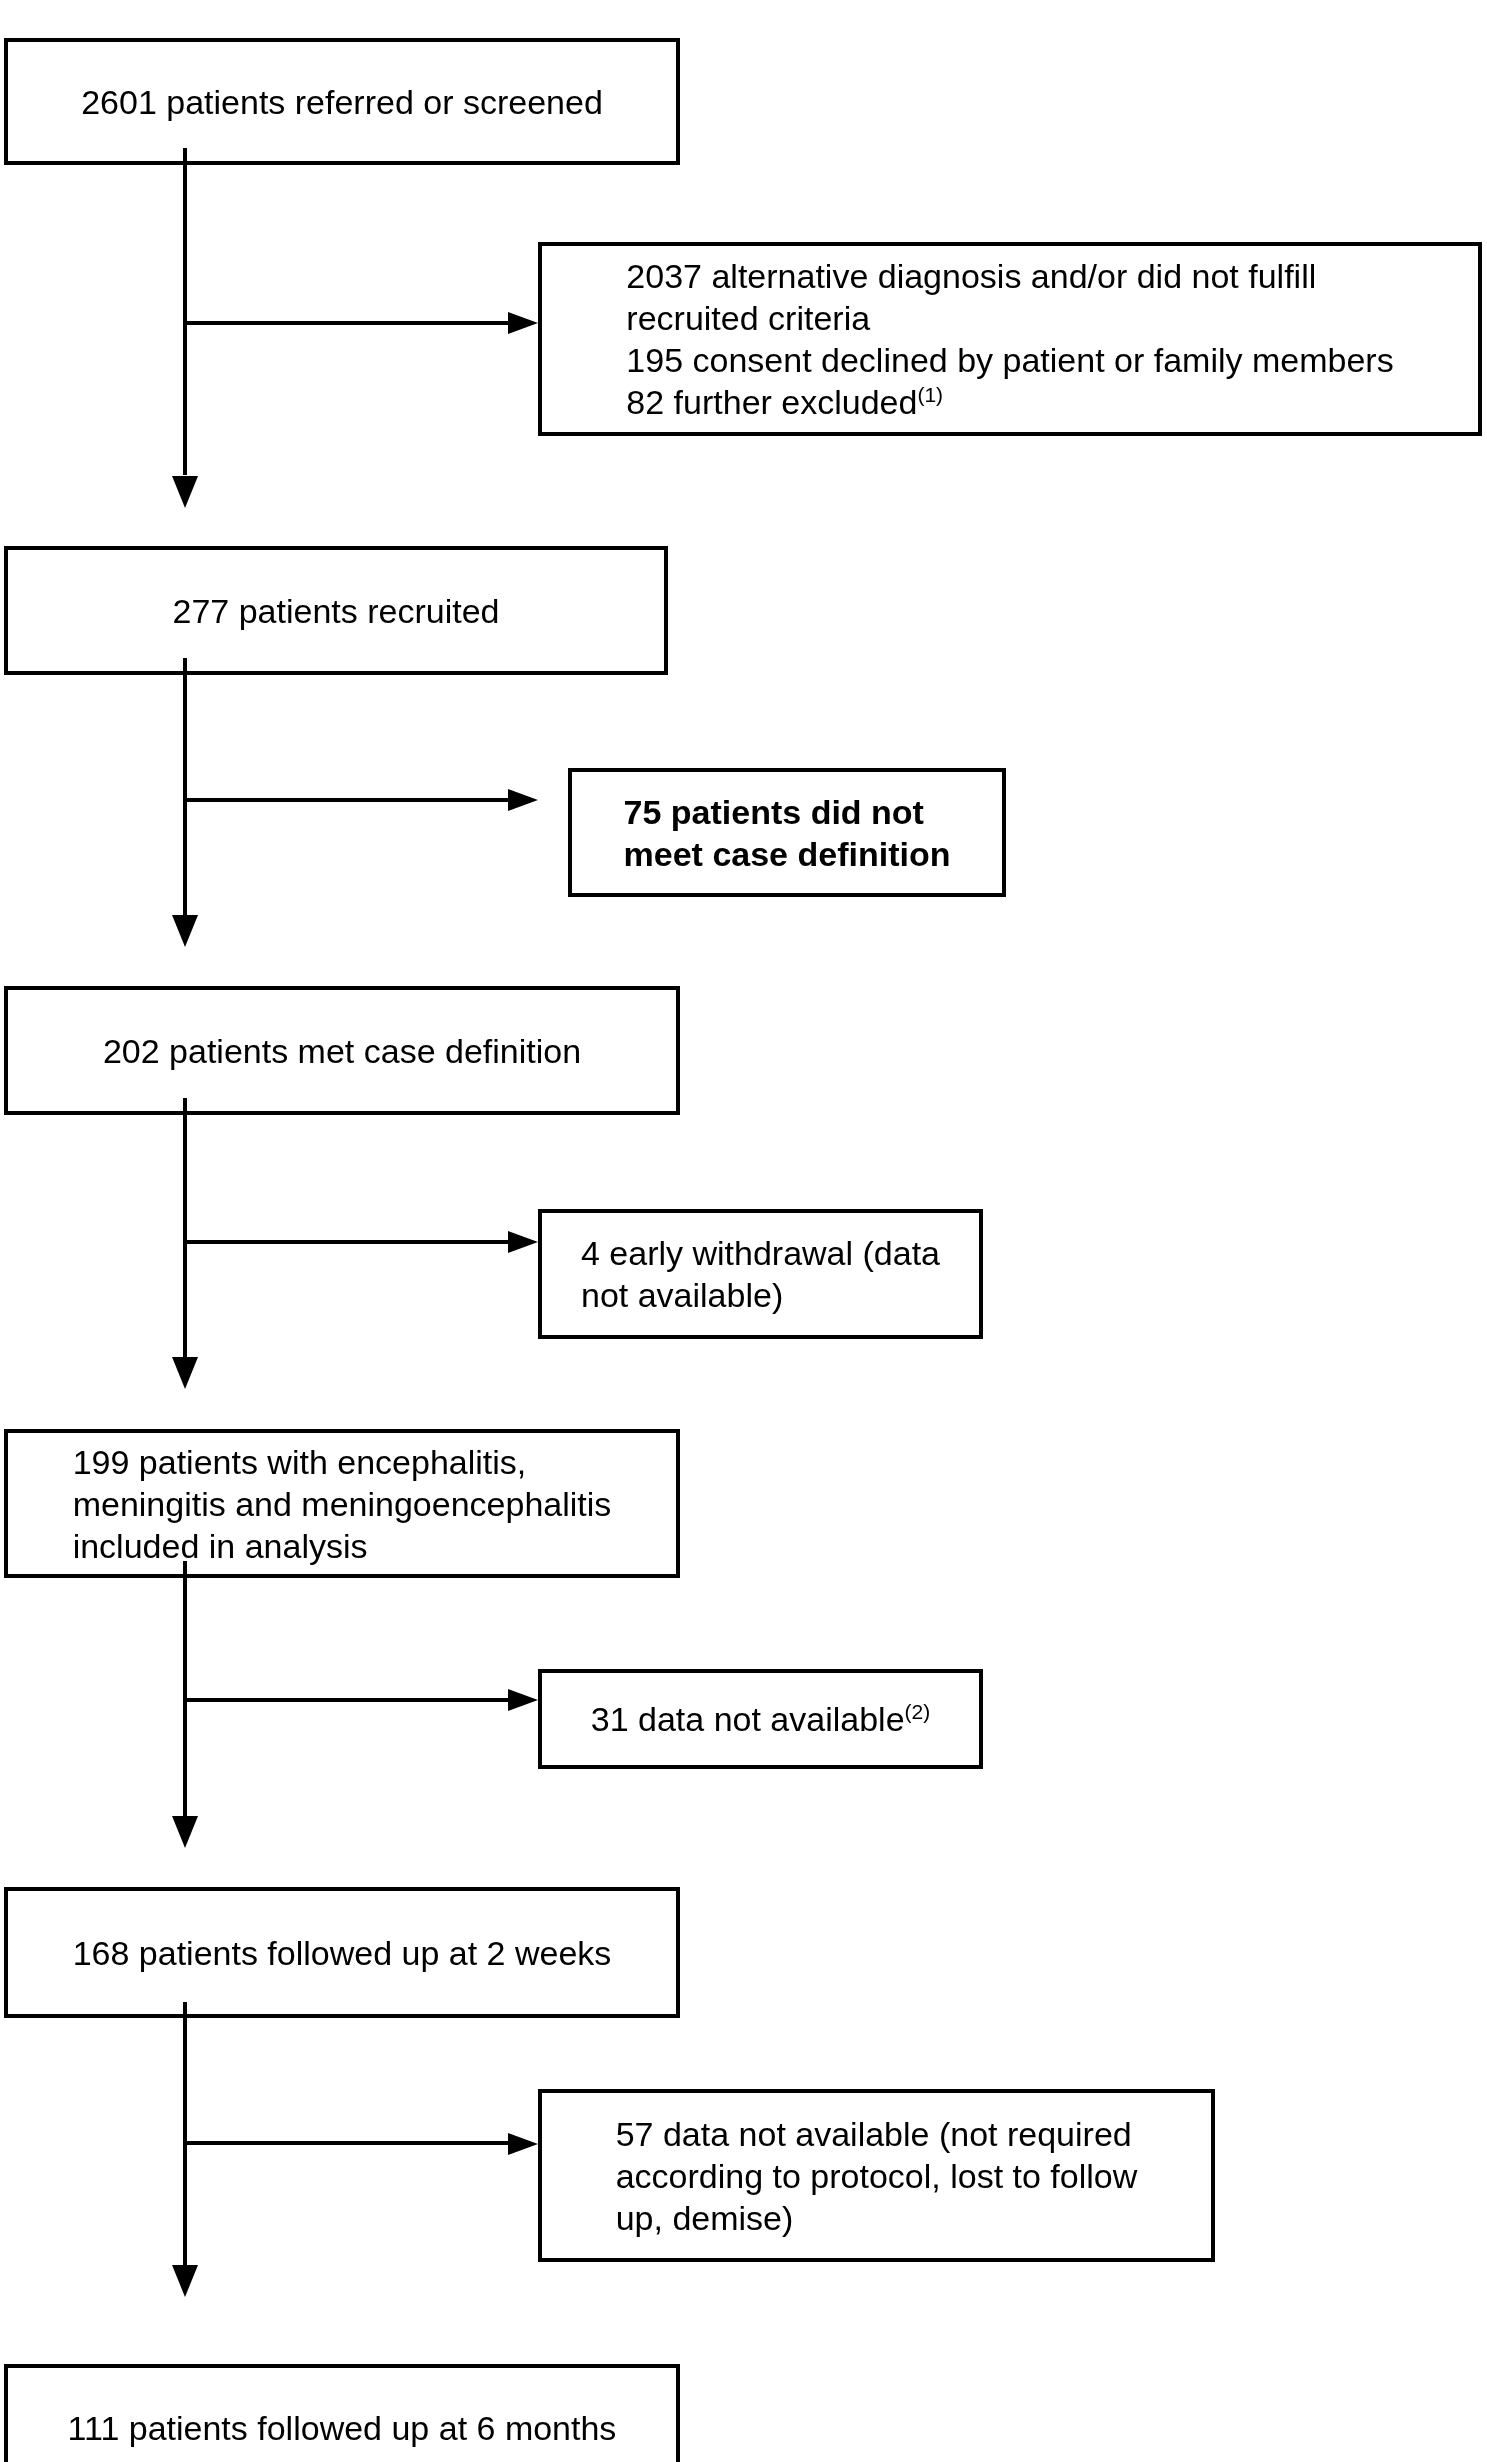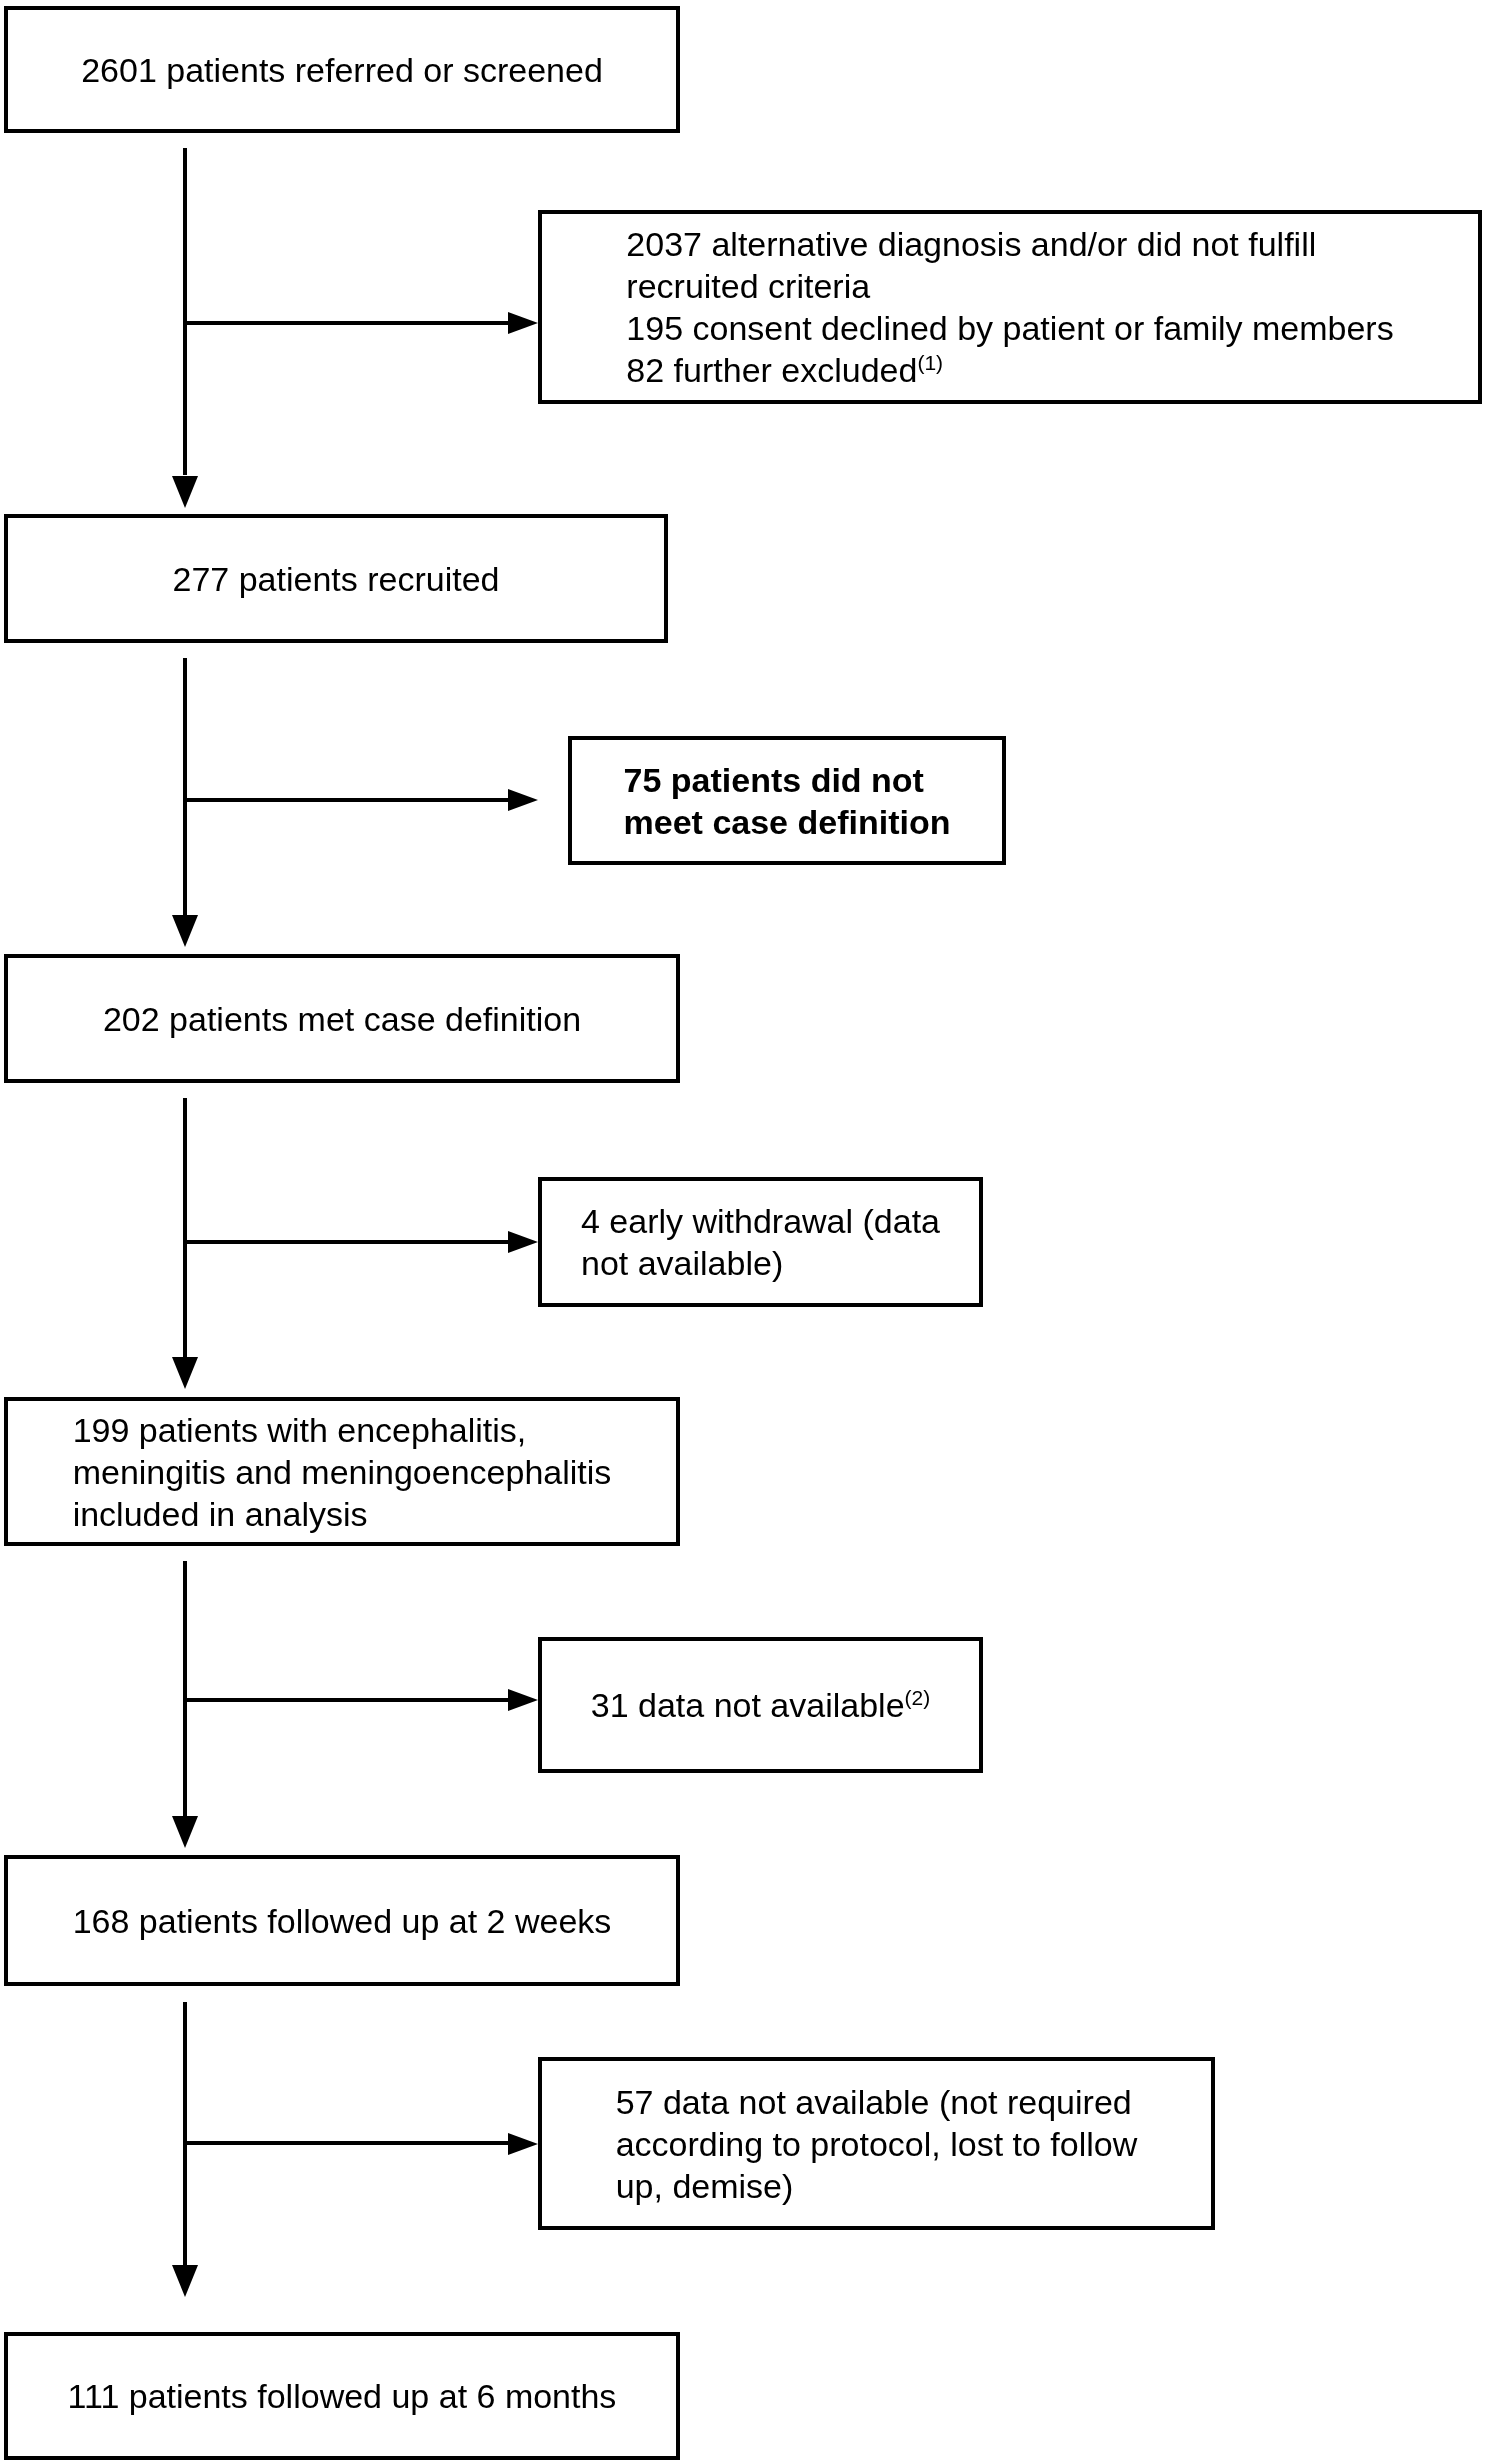--- a/index.html
+++ b/index.html
@@ -19,41 +19,42 @@
   .node{
     position:absolute;
     box-sizing:border-box;
     border:4px solid var(--line);
     background:var(--bg);
     display:flex;
     align-items:center;
     justify-content:center;
     font-size:34px;
     line-height:42px;
+    margin-top:32px;
   }
   .node .content{text-align:left;}
   .node .line{white-space:nowrap;}
   sup.fn{
     font-size:21px;
     line-height:0;
     vertical-align:super;
     letter-spacing:0;
   }
   
   .b1{left:4px;top:6px;width:676px;height:127px;}
   .b2{left:4px;top:514px;width:664px;height:129px;}
   .b3{left:4px;top:954px;width:676px;height:129px;}
   .b4{left:4px;top:1397px;width:676px;height:149px;}
   .b5{left:4px;top:1855px;width:676px;height:131px;align-items:center;}
   .b6{left:4px;top:2332px;width:676px;height:128px;}
   
   .e1{left:538px;top:210px;width:944px;height:194px;}
   .e2{left:568px;top:736px;width:438px;height:129px;font-weight:bold;}
   .e3{left:538px;top:1177px;width:445px;height:130px;}
-  .e4{left:538px;top:1637px;width:445px;height:136px;}
+  .e4{left:538px;top:1637px;width:445px;height:100px;}
   .e5{left:538px;top:2057px;width:677px;height:173px;}
   
   .vshaft{position:absolute;left:183px;width:4px;background:var(--line);}
   .v1{top:148px;height:327px;}
   .v2{top:658px;height:258px;}
   .v3{top:1098px;height:261px;}
   .v4{top:1561px;height:256px;}
   .v5{top:2002px;height:265px;}
   .arrow-down{
     position:absolute;left:172px;width:0;height:0;

